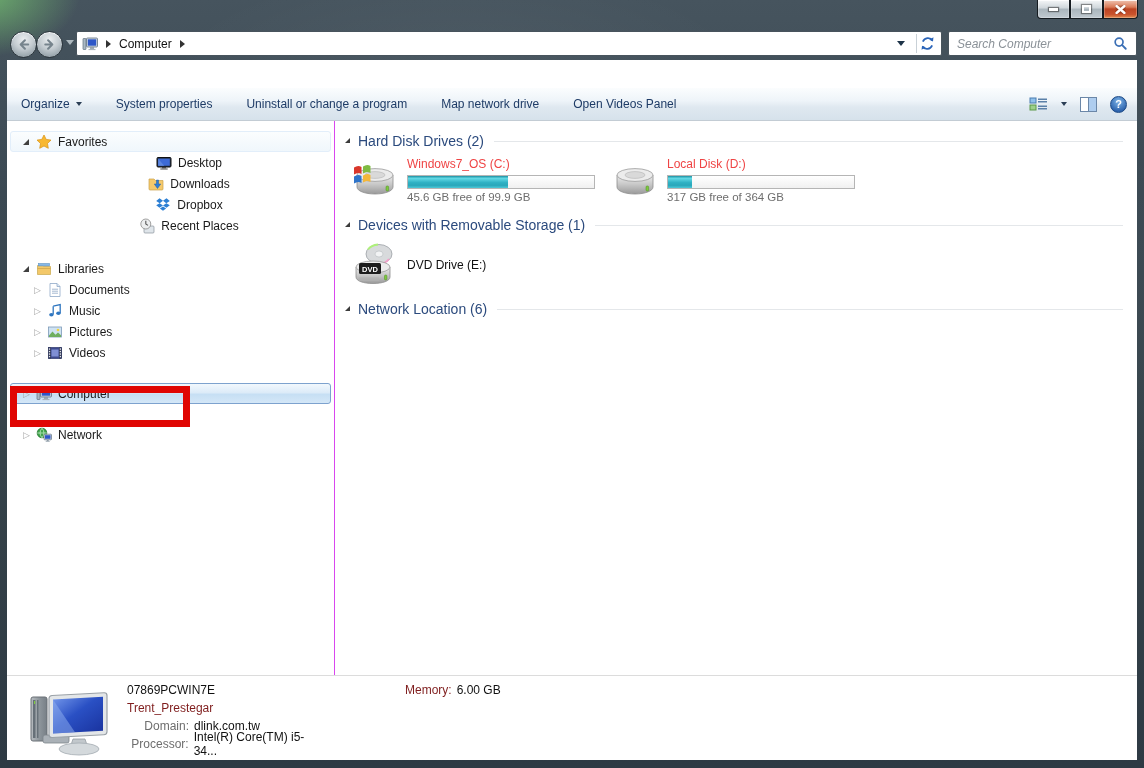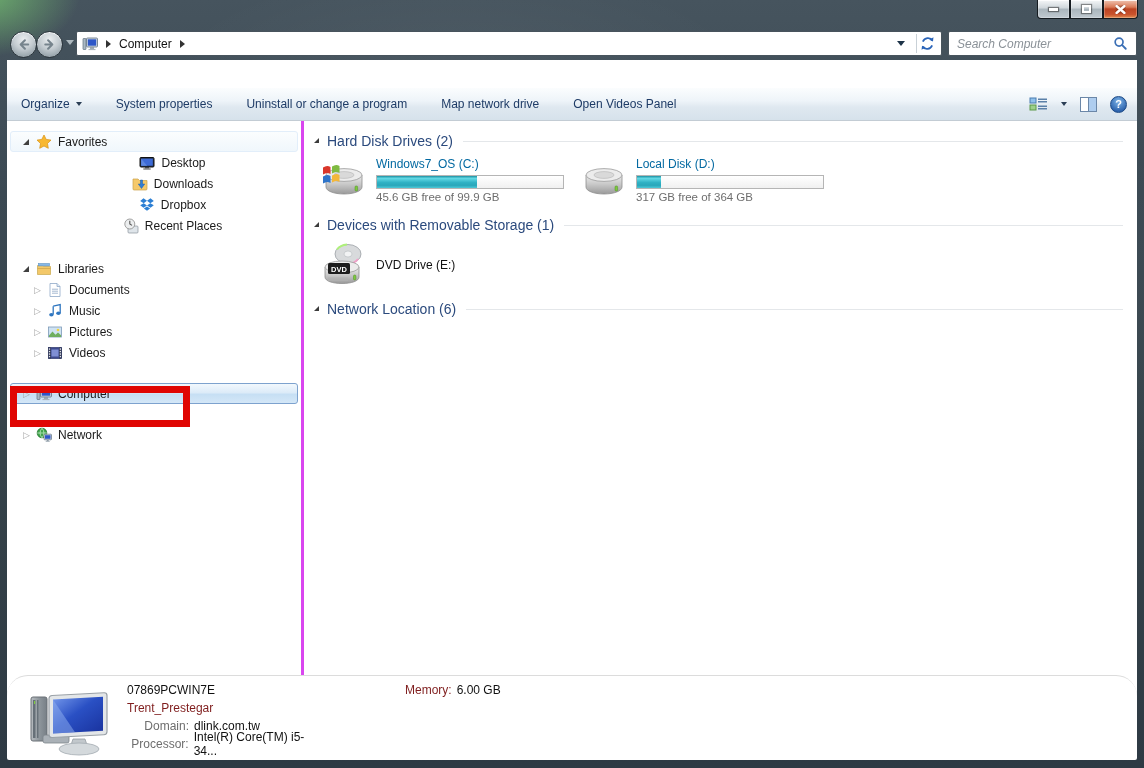--- a/index.html
+++ b/index.html
@@ -60,21 +60,21 @@
     border-top:4px solid #2b3e55; margin-left:6px; }
   .tb-right { margin-left:auto; display:flex; align-items:center; gap:13px; }
   .help-circle { width:17px; height:17px; border-radius:50%;
     background:radial-gradient(circle at 50% 30%, #7db4e8, #2d63ad 75%);
     color:#fff; font-size:11px; font-weight:bold; display:flex; align-items:center; justify-content:center;
     border:1px solid #1d4a86; }
 
   .body { flex:1; display:flex; min-height:0; }
 
   
-  .sidebar { width:297px; flex:none; border-right:3px solid #d946ef; padding-top:10px;
+  .sidebar { width:328px; flex:none; border-right:1px solid #d946ef; padding-top:10px;
     font-size:12px; color:#1a1a1a; position:relative; }
   .srow { height:21px; display:flex; align-items:center; padding-left:16px; }
   .srow .icon16 { width:16px; height:16px; margin-right:6px; flex:none; }
   .arrow-exp { width:0; height:0; border-left:6px solid transparent; border-bottom:6px solid #404040;
     margin-right:7px; flex:none; }
   .arrow-col { color:#a6a6a6; font-size:9px; margin-right:5px; width:8px; flex:none; }
   .fav-header { margin:0 3px; border:1px solid #e2eefa; border-radius:3px;
     background:linear-gradient(180deg,#fbfdfe,#f0f7fc); padding-left:12px; }
   .indent-item { padding-left:37px;justify-content:center; }
   .indent-lib { padding-left:27px; }
@@ -88,33 +88,33 @@
   
   .main { flex:1; padding:10px 14px 0 8px; font-size:12px; min-width:0; }
   .group-header { display:flex; align-items:center; height:20px; color:#2b4a7d; font-size:14px; }
   .gh-arrow { width:0; height:0; border-left:5px solid transparent; border-bottom:5px solid #3c3c3c;
     margin:0 8px 2px 2px; flex:none; }
   .gh-line { flex:1; height:1px; background:#e4e7ea; margin-left:10px; }
 
   .tiles { display:flex; gap:16px; margin:6px 0 12px 8px; }
   .drive-tile { display:flex; align-items:center; }
   .drive-icon { width:48px; height:42px; margin-right:8px; flex:none; }
-  .drive-name { font-size:12px; color:#0369a1; height:17px; }
+  .drive-name { font-size:12px; color:#ef4444; height:17px; }
   .cap-bar { width:188px; height:14px; border:1px solid #b5b5b5;
     background:linear-gradient(180deg,#ffffff,#f0f0f0); margin:1px 0 2px; }
   .cap-fill { height:100%; background:linear-gradient(180deg,#1b8fa2 0%,#62d8e4 20%,#2fb1c4 55%,#2aa7ba 78%,#4cc9d8 100%); }
   .free-text { font-size:11.5px; color:#6e6e6e; }
 
   .dvd-tile { display:flex; align-items:center; margin:6px 0 10px 8px; }
   .dvd-icon { width:48px; height:48px; margin-right:8px; }
   .dvd-name { color:#111; }
 
   
   .details { height:85px; flex:none; border-top:1px solid #dcdcdc; display:flex;
-    padding:5px 0 0 16px; font-size:12px; background:#fff;border-radius:21px; }
+    padding:5px 0 0 16px; font-size:12px; background:#fff; }
   .pc-icon { width:96px; height:74px; flex:none; margin-top:2px; }
   .d-col1 { margin-left:8px; width:200px; }
   .d-line { height:18px; display:flex; align-items:center; }
   .d-name { color:#111; }
   .d-gray { color:#7f1d1d; }
   .d-label { display:inline-block; width:62px; text-align:right; margin-right:5px; color:#6e6e6e; }
   .d-value { color:#111; }
   .d-col2 { margin-left:78px; }
 </style>
 </head>

